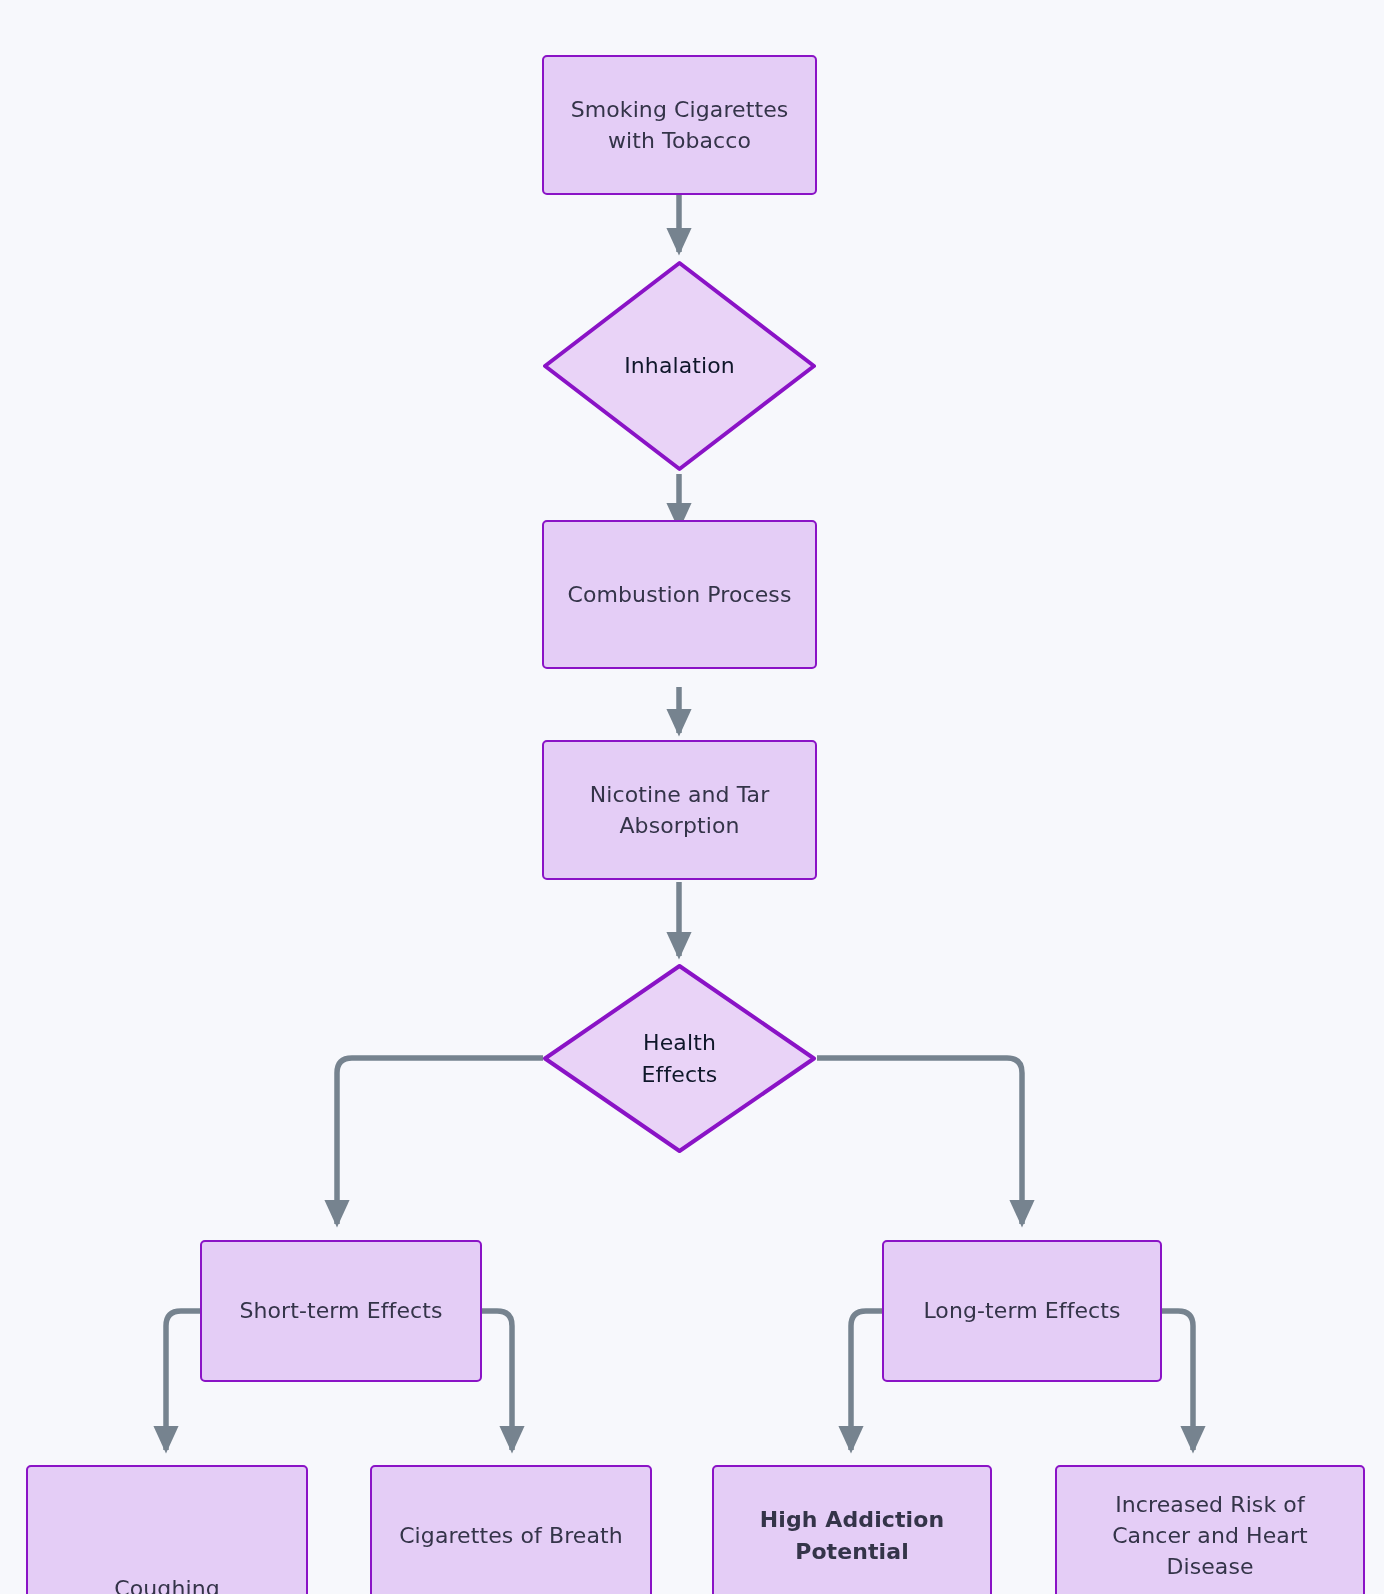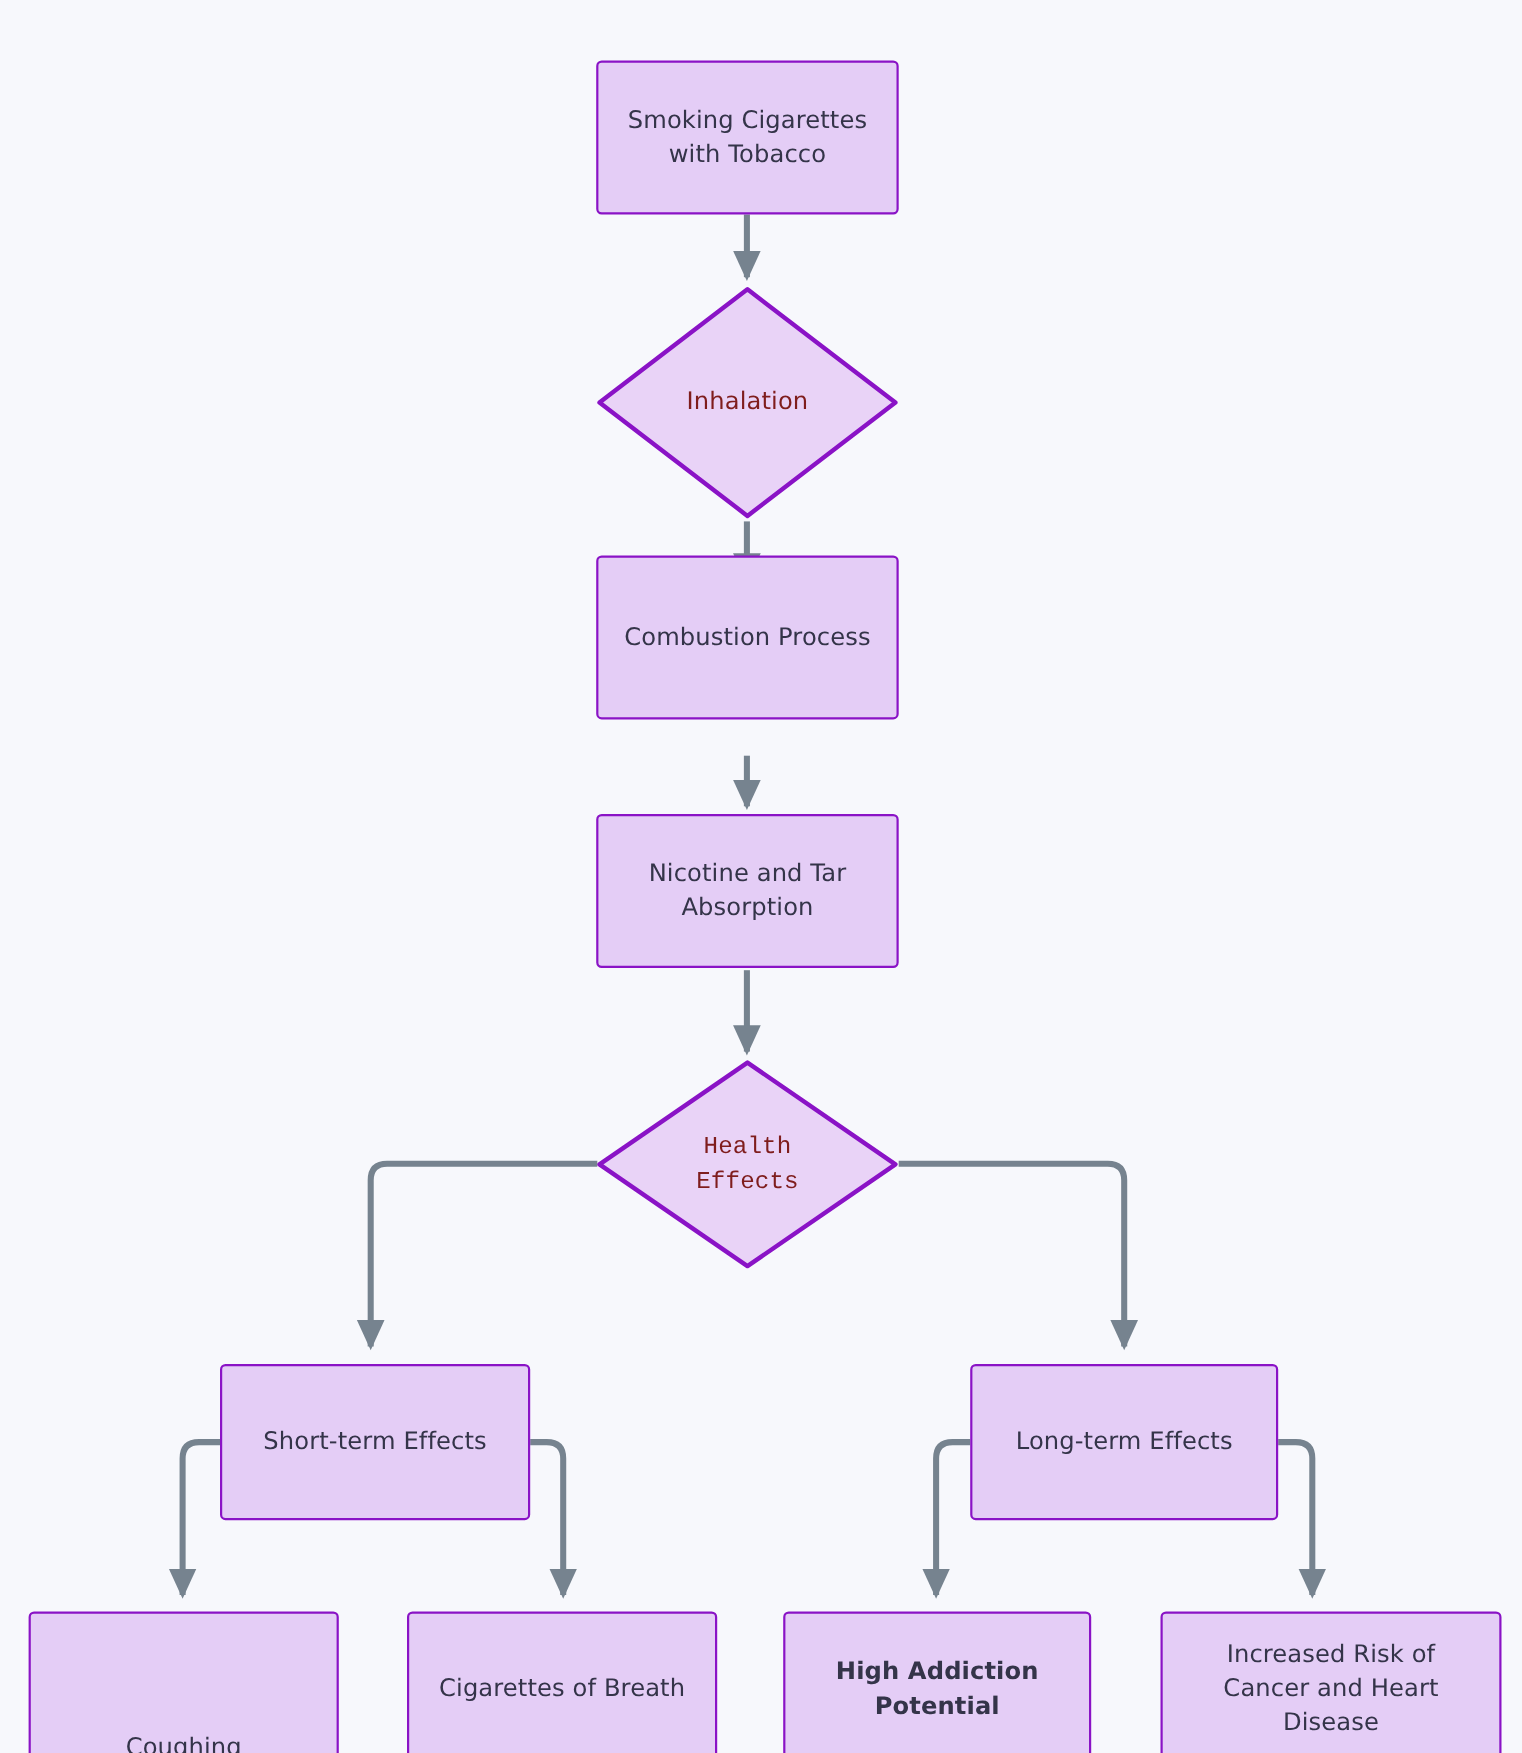--- a/index.html
+++ b/index.html
@@ -53,21 +53,21 @@
   }
   .node-diamond .diamond-shape {
     position: absolute;
     left: 0;
     top: 0;
     width: 100%;
     height: 100%;
     z-index: 1;
   }
   .node-diamond .node-label {
-    color: #7f1d1d;
+    color: #0f172a;
   }
 </style>
 </head>
 <body>
 
 <div id="diagram-root">
 
   <svg id="edge-layer" viewBox="0 0 1384 1594" width="1384" height="1594">
     <defs>
       <marker id="arrowhead" viewBox="0 0 10 10" refX="8.4" refY="5" markerWidth="5.2" markerHeight="5.2" orient="auto-start-reverse">
@@ -101,30 +101,30 @@
 with Tobacco</span>
   </div>
 
   <div class="node node-diamond" style="left:542px; top:232px; width:275px; height:212px;">
     <svg class="diamond-shape" viewBox="0 0 275 212" preserveAspectRatio="none">
       <polygon points="137.5,3 272,106 137.5,209 3,106" fill="#e9d3f7" stroke="#8a13c6" stroke-width="4" stroke-linejoin="round"></polygon>
     </svg>
     <span class="node-label">Inhalation</span>
   </div>
 
-  <div class="node node-rect" style="left:542px; top:477px; width:275px; height:149px;justify-content:center;">
+  <div class="node node-rect" style="left:542px; top:492px; width:275px; height:149px;justify-content:center;">
     <span class="node-label">Combustion Process</span>
   </div>
 
   <div class="node node-rect" style="left:542px; top:712px; width:275px; height:140px;">
     <span class="node-label">Nicotine and Tar
 Absorption</span>
   </div>
 
-  <div class="node node-diamond" style="left:542px; top:935px; width:275px; height:191px;font-family:Liberation Mono, monospace;">
+  <div class="node node-diamond" style="left:542px; top:935px; width:275px; height:191px;">
     <svg class="diamond-shape" viewBox="0 0 275 191" preserveAspectRatio="none">
       <polygon points="137.5,3 272,95.5 137.5,188 3,95.5" fill="#e9d3f7" stroke="#8a13c6" stroke-width="4" stroke-linejoin="round"></polygon>
     </svg>
     <span class="node-label">Health
 Effects</span>
   </div>
 
   <div class="node node-rect" style="left:200px; top:1212px; width:282px; height:142px;">
     <span class="node-label">Short-term Effects</span>
   </div>

